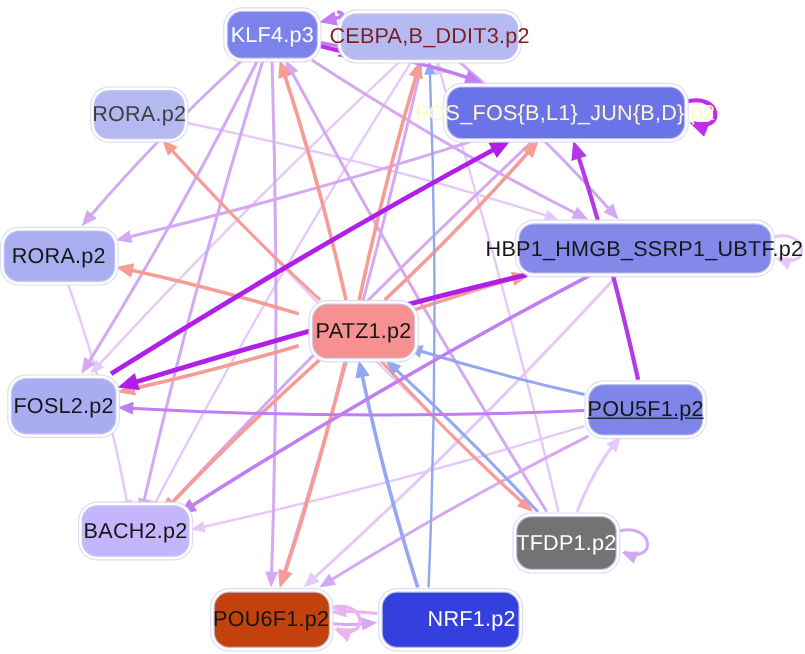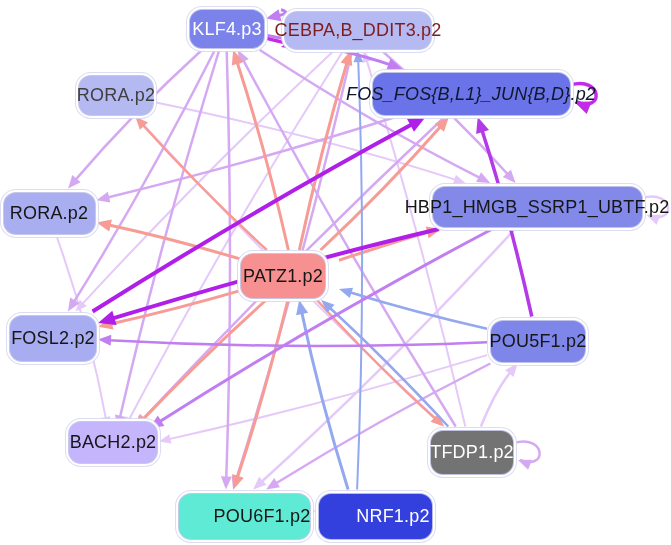--- a/index.html
+++ b/index.html
@@ -116,47 +116,47 @@
       <path d="M 396.5 507 C 428.5 498, 430.5 535, 402.5 524" fill="none" stroke="#f3c6ef" stroke-width="2.5"></path>
       <polygon points="400.5,524 414.5925748444298,523.680885202249 410.6069639850192,533.8260764807488" fill="#f3c6ef"></polygon>
     </svg>
   <div id="node-layer">
       <div class="node" style="left: 189px; top: 9px; width: 74px; height: 38px; background: rgb(123, 130, 234); color: rgb(255, 255, 255);">
         <span>KLF4.p3</span>
       </div>
       <div class="node" style="left: 284px; top: 10.5px; width: 146px; height: 37px; background: rgb(182, 186, 242); color: #7f1d1d;">
         <span>CEBPA,B_DDIT3.p2</span>
       </div>
-      <div class="node" style="left: 371.5px; top: 72px; width: 197px; height: 42px; background: rgb(107, 115, 232); color: #0f172a; font-style: italic;">
+      <div class="node" style="left: 371.5px; top: 72px; width: 197px; height: 42px; background: rgb(107, 115, 232); color: #fef9c3;">
         <span>FOS_FOS{B,L1}_JUN{B,D}.p2</span>
       </div>
       <div class="node" style="left: 78px; top: 74.5px; width: 74px; height: 39px; background: rgb(181, 185, 242); color: #404040;">
         <span>RORA.p2</span>
       </div>
       <div class="node" style="left: 2.5px; top: 191.5px; width: 91px; height: 41px; background: rgb(169, 174, 240); color: rgb(22, 22, 22);">
         <span>RORA.p2</span>
       </div>
       <div class="node" style="left: 431.5px; top: 186px; width: 209px; height: 40px; background: rgb(130, 137, 233); color: rgb(22, 22, 22); text-align: center;">
         <span>HBP1_HMGB_SSRP1_UBTF.p2</span>
       </div>
-      <div class="node" style="left: 240px; top: 253px; width: 84px; height: 44px; background: rgb(247, 144, 144); color: rgb(22, 22, 22);">
+      <div class="node" style="left: 260px; top: 253px; width: 84px; height: 44px; background: rgb(247, 144, 144); color: rgb(22, 22, 22);">
         <span>PATZ1.p2</span>
       </div>
       <div class="node" style="left: 9px; top: 314.5px; width: 86px; height: 45px; background: rgb(168, 172, 240); color: rgb(22, 22, 22); text-align: right;">
         <span>FOSL2.p2</span>
       </div>
-      <div class="node" style="left: 490px; top: 319.5px; width: 94px; height: 41px; background: rgb(126, 134, 233); color: rgb(22, 22, 22);">
+      <div class="node" style="left: 490px; top: 319.5px; width: 94px; height: 41px; background: rgb(126, 134, 233); color: rgb(22, 22, 22); text-decoration: underline;">
         <span>POU5F1.p2</span>
       </div>
       <div class="node" style="left: 68px; top: 421px; width: 88px; height: 41px; background: #c4b5fd; color: rgb(22, 22, 22);">
         <span>BACH2.p2</span>
       </div>
       <div class="node" style="left: 430px; top: 429.5px; width: 82px; height: 43px; background: #737373; color: rgb(255, 255, 255);">
         <span>TFDP1.p2</span>
       </div>
-      <div class="node" style="left: 177.5px; top: 492.5px; width: 95px; height: 45px; background: #5eead4; color: rgb(22, 22, 22); padding-left: 36px;">
+      <div class="node" style="left: 177.5px; top: 492.5px; width: 95px; height: 45px; background: #c2410c; color: rgb(22, 22, 22);">
         <span>POU6F1.p2</span>
       </div>
       <div class="node" style="left: 317.5px; top: 492.5px; width: 77px; height: 45px; background: rgb(51, 64, 221); color: rgb(255, 255, 255); padding-left: 36px;">
         <span>NRF1.p2</span>
       </div>
     </div>
 </div>
 
 </body></html>

